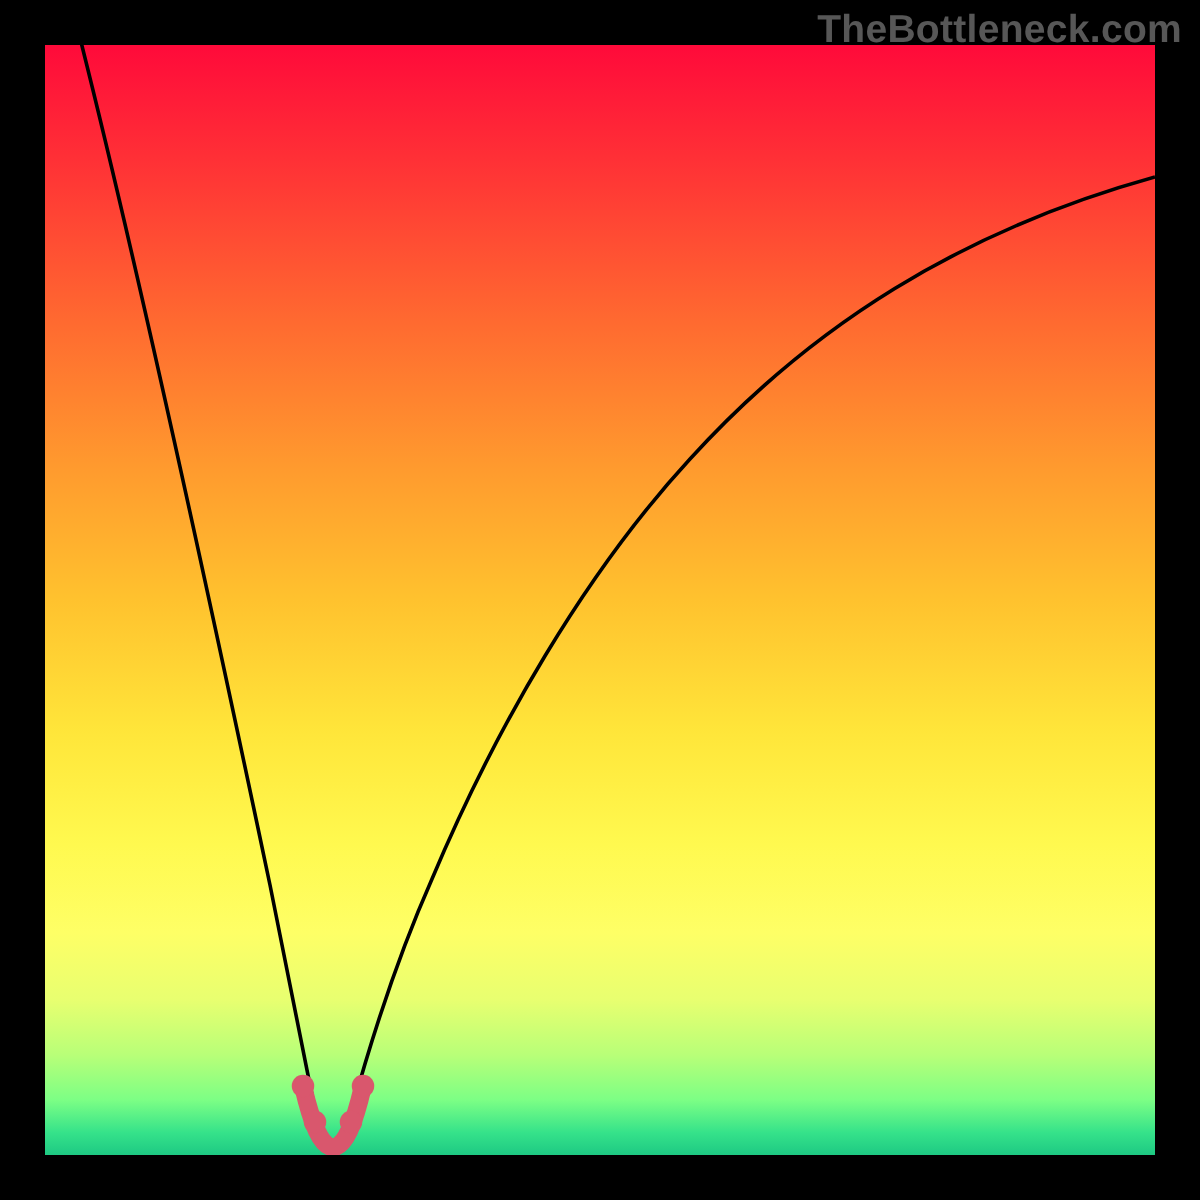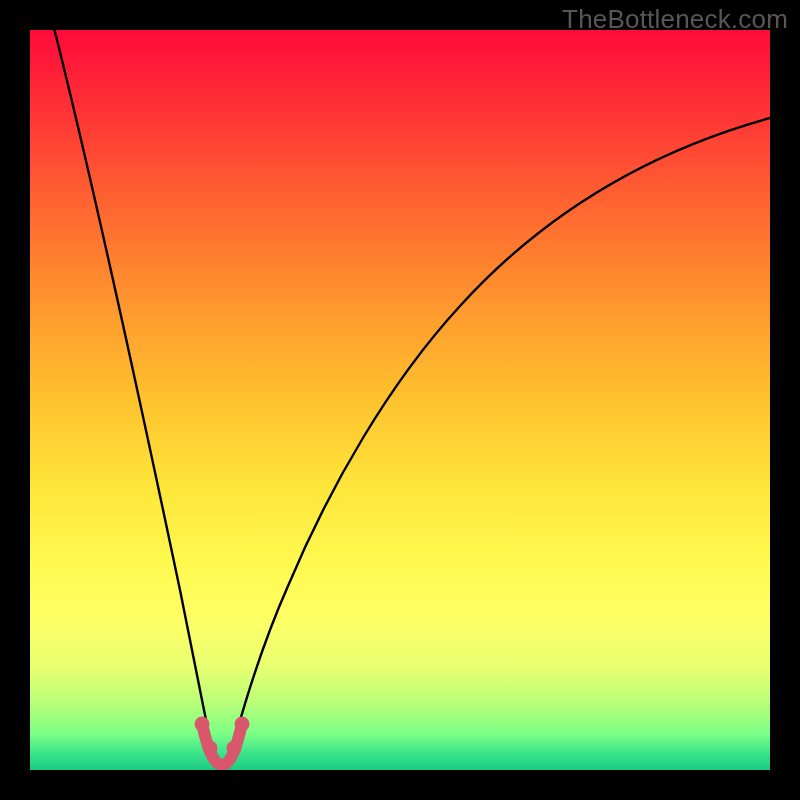--- a/index.html
+++ b/index.html
@@ -39,21 +39,21 @@
       #35e28a 98%,
       #1ec983 100%
     );
   }
   .watermark {
     position: absolute;
     top: 4px;
     right: 12px;
     font-family: Arial, Helvetica, sans-serif;
     font-size: 26px;
-    font-weight: 400;
+    font-weight: 700;
     color: #575757;
     letter-spacing: 0.2px;
   }
   svg.curves {
     position: absolute;
     left: 0;
     top: 0;
     width: 740px;
     height: 740px;
   }

